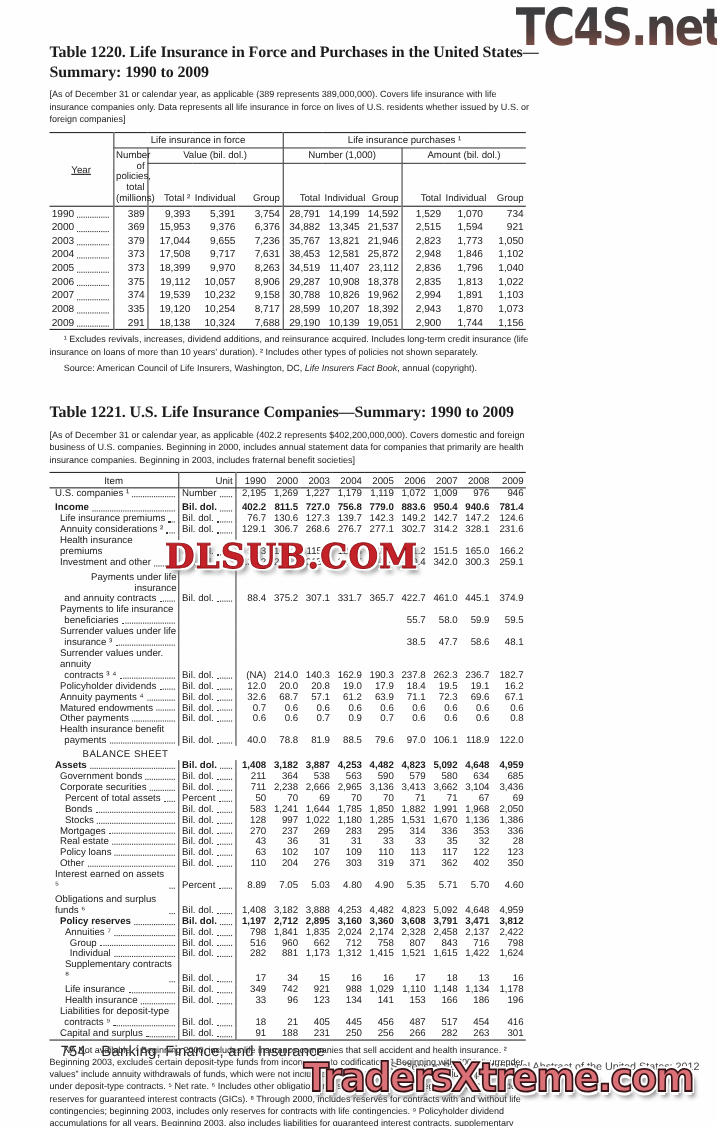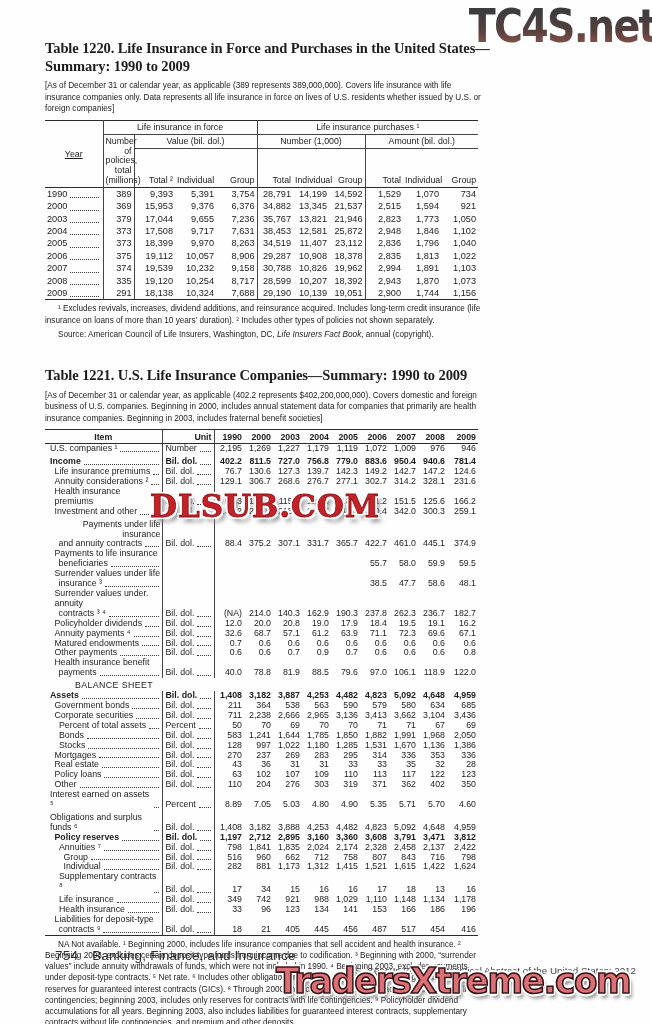--- a/index.html
+++ b/index.html
@@ -30,21 +30,21 @@
   .t20 td.n{text-align:right;}
   .t20 tbody td:nth-child(1),.t20 tbody td:nth-child(2),
   .t20 tbody td:nth-child(5),.t20 tbody td:nth-child(8){border-right:0.8px solid #444;}
   .yrcell{display:flex;align-items:flex-end;}
   .yrcell .t{white-space:nowrap;}
 
   .lead{flex:1;border-bottom:1px dotted #3c3c3c;margin:0 2px 2px 3px;min-width:5px;}
 
   
   .t21{border-top:1.6px solid #2b2b2b;border-bottom:1.4px solid #2b2b2b;margin-top:2px;}
-  .t21 thead th{font-weight:bold;font-size:8.8px;height:13px;border-bottom:0.9px solid #2b2b2b;padding:0 2px;}
+  .t21 thead th{font-weight:normal;font-size:8.8px;height:13px;border-bottom:0.9px solid #2b2b2b;padding:0 2px;}
   .t21 .h-item{text-align:center;border-right:0.8px solid #444;}
   .t21 .h-unit{text-align:right;border-right:0.8px solid #444;}
   .t21 .h-yr{text-align:right;}
   .t21 td{font-size:8.8px;line-height:9.9px;padding:0 1px;vertical-align:bottom;}
   .t21 td.item{border-right:0.8px solid #444;padding-left:3px;}
   .t21 td.unit{border-right:0.8px solid #444;}
   .t21 td.n{text-align:right;padding-right:2px;}
   .t21 tr.b{font-weight:bold;}
   .t21 tr.g td{padding-top:3px;}
   .t21 .l2{display:flex;align-items:flex-end;}
@@ -430,21 +430,21 @@
                 <span class="lead"></span>
               </div>
             </td>
             <td class="n">58.3</td>
             <td class="n">105.6</td>
             <td class="n">115.8</td>
             <td class="n">125.8</td>
             <td class="n">118.3</td>
             <td class="n">141.2</td>
             <td class="n">151.5</td>
-            <td class="n">125.6</td>
+            <td class="n">165.0</td>
             <td class="n">166.2</td>
           </tr>
           <tr>
             <td class="item">
               <div class="l2" style="padding-left: 6.5px;">
                 <span class="t">Investment and other</span>
                 <span class="lead"></span>
               </div>
             </td>
             <td class="unit">
@@ -1122,20 +1122,43 @@
             <td class="n">18</td>
             <td class="n">21</td>
             <td class="n">405</td>
             <td class="n">445</td>
             <td class="n">456</td>
             <td class="n">487</td>
             <td class="n">517</td>
             <td class="n">454</td>
             <td class="n">416</td>
           </tr>
+          <tr>
+            <td class="item">
+              <div class="l2" style="padding-left: 6.5px;">
+                <span class="t">Capital and surplus</span>
+                <span class="lead"></span>
+              </div>
+            </td>
+            <td class="unit">
+              <div class="ucell">
+                <span class="t">Bil. dol.</span>
+                <span class="lead"></span>
+              </div>
+            </td>
+            <td class="n">91</td>
+            <td class="n">188</td>
+            <td class="n">231</td>
+            <td class="n">250</td>
+            <td class="n">256</td>
+            <td class="n">266</td>
+            <td class="n">282</td>
+            <td class="n">263</td>
+            <td class="n">301</td>
+          </tr>
         </tbody>
     </table>
 
     <p class="fn">NA Not available. ¹ Beginning 2000, includes life insurance companies that sell accident and health insurance. ² Beginning 2003, excludes certain deposit-type funds from income due to codification. ³ Beginning with 2000, “surrender values” include annuity withdrawals of funds, which were not included in 1990. ⁴ Beginning 2003, excludes payments under deposit-type contracts. ⁵ Net rate. ⁶ Includes other obligations not shown separately. ⁷ Beginning 2003, excludes reserves for guaranteed interest contracts (GICs). ⁸ Through 2000, includes reserves for contracts with and without life contingencies; beginning 2003, includes only reserves for contracts with life contingencies. ⁹ Policyholder dividend accumulations for all years. Beginning 2003, also includes liabilities for guaranteed interest contracts, supplementary contracts without life contingencies, and premium and other deposits.</p>
 
   </div>
 
   <div class="footer-line">
     <span class="pg">754</span><span>Banking, Finance, and Insurance</span>
   </div>

